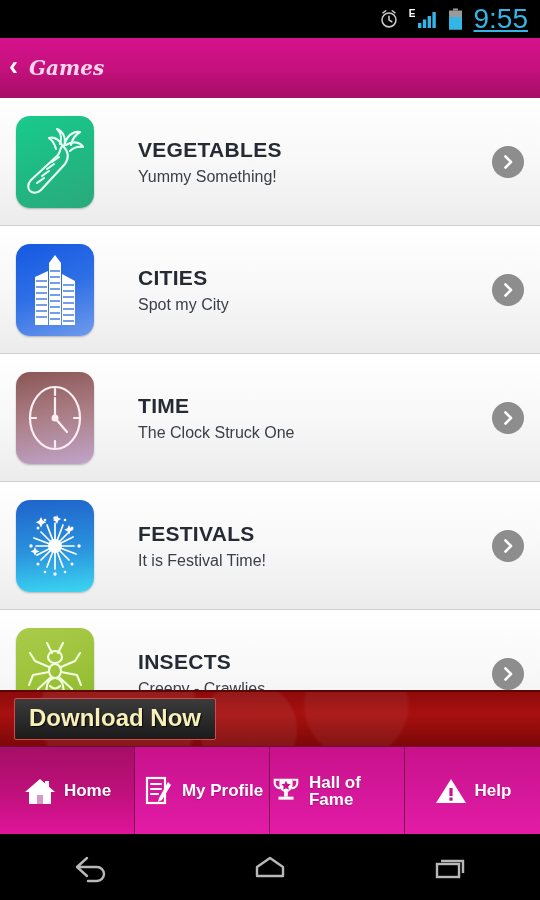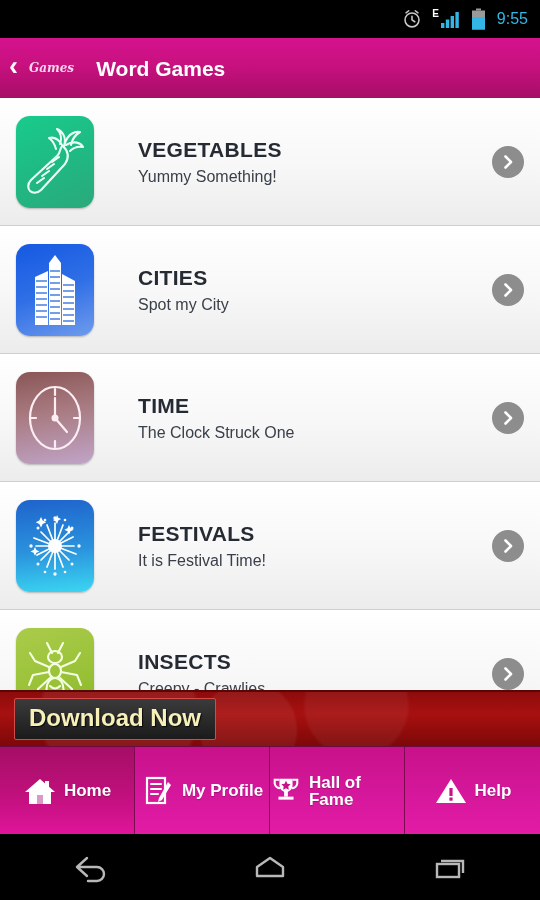--- a/index.html
+++ b/index.html
@@ -11,39 +11,39 @@
   }
   .phone { width:540px; height:900px; position:relative; display:flex; flex-direction:column; background:#000; }
 
   
   .statusbar {
     height:38px; background:#000; flex:0 0 38px;
     display:flex; align-items:center; justify-content:flex-end;
     padding-right:12px; gap:9px;
   }
   .sb-icon { display:flex; align-items:center; justify-content:center; }
-  .sb-time { color:#33b5e5; font-size:16px; letter-spacing:0px; font-weight:400; line-height:1; padding-left:2px;}
+  .sb-time { color:#33b5e5; font-size:28px; letter-spacing:0px; font-weight:400; line-height:1; padding-left:2px;text-decoration:underline;}
   .edge-wrap { display:flex; align-items:flex-start; gap:1px; }
   .edge-letter { color:#fff; font-size:10px; font-weight:bold; line-height:9px; }
 
   
   .appbar {
     flex:0 0 60px; height:60px;
     background:linear-gradient(180deg,#d4128d 0%, #c8117f 45%, #a60d68 100%);
     display:flex; align-items:center; padding-left:6px; gap:8px;
     position:relative;
   }
   .back-chevron { color:#fff; font-size:27px; font-weight:bold; line-height:1; padding:0 3px 4px 3px; cursor:pointer; }
   .logo { display:flex; align-items:baseline; gap:4px; }
   .logo-main {
     color:#fff; font-size:27px; font-weight:bold; line-height:1;
     letter-spacing:-0.5px; text-shadow:0 1px 1px rgba(0,0,0,.2);
   }
   .logo-sub {
-    color:#f7d5ea; font-size:12px; font-style:italic; font-weight:bold;
+    color:#f7d5ea; font-size:20px; font-style:italic; font-weight:bold;
     font-family:"DejaVu Serif", serif; line-height:1;
   }
   .appbar-title {
     color:#fff; font-size:21px; font-weight:bold; margin-left:14px; line-height:1;
   }
 
   
   .list { flex:1 1 auto; background:#fafafa; overflow:hidden; }
   .row {
     height:128px; display:flex; align-items:center; padding:0 16px 0 16px;
@@ -145,21 +145,20 @@
       </svg>
     </span>
     <span class="sb-time">9:55</span>
   </div>
 
   <div class="appbar">
     <span class="back-chevron">‹</span>
     <span class="logo">
       <span class="logo-sub">Games</span>
     </span>
-    <span class="appbar-title">Word Games</span>
   </div>
 
   <div class="list">
 
     <div class="row">
       <span class="tile" style="background:linear-gradient(155deg,#19cb8c 0%,#20b883 55%,#2ba97b 100%);">
         <svg viewBox="0 0 72 86">
           <g fill="none" stroke="#eafff6" stroke-width="2.1" stroke-linecap="round" stroke-linejoin="round">
             <path d="M44 27 C50 33 50 39 46 45 L22 71 C18 75 13 74 11 72 C9 70 8 65 12 61 L38 37 C43 32 40 28 44 27Z"></path>
             <path d="M18 64 25 59M23 57 30 52M28 50 35 45M33 43 40 38"></path>

